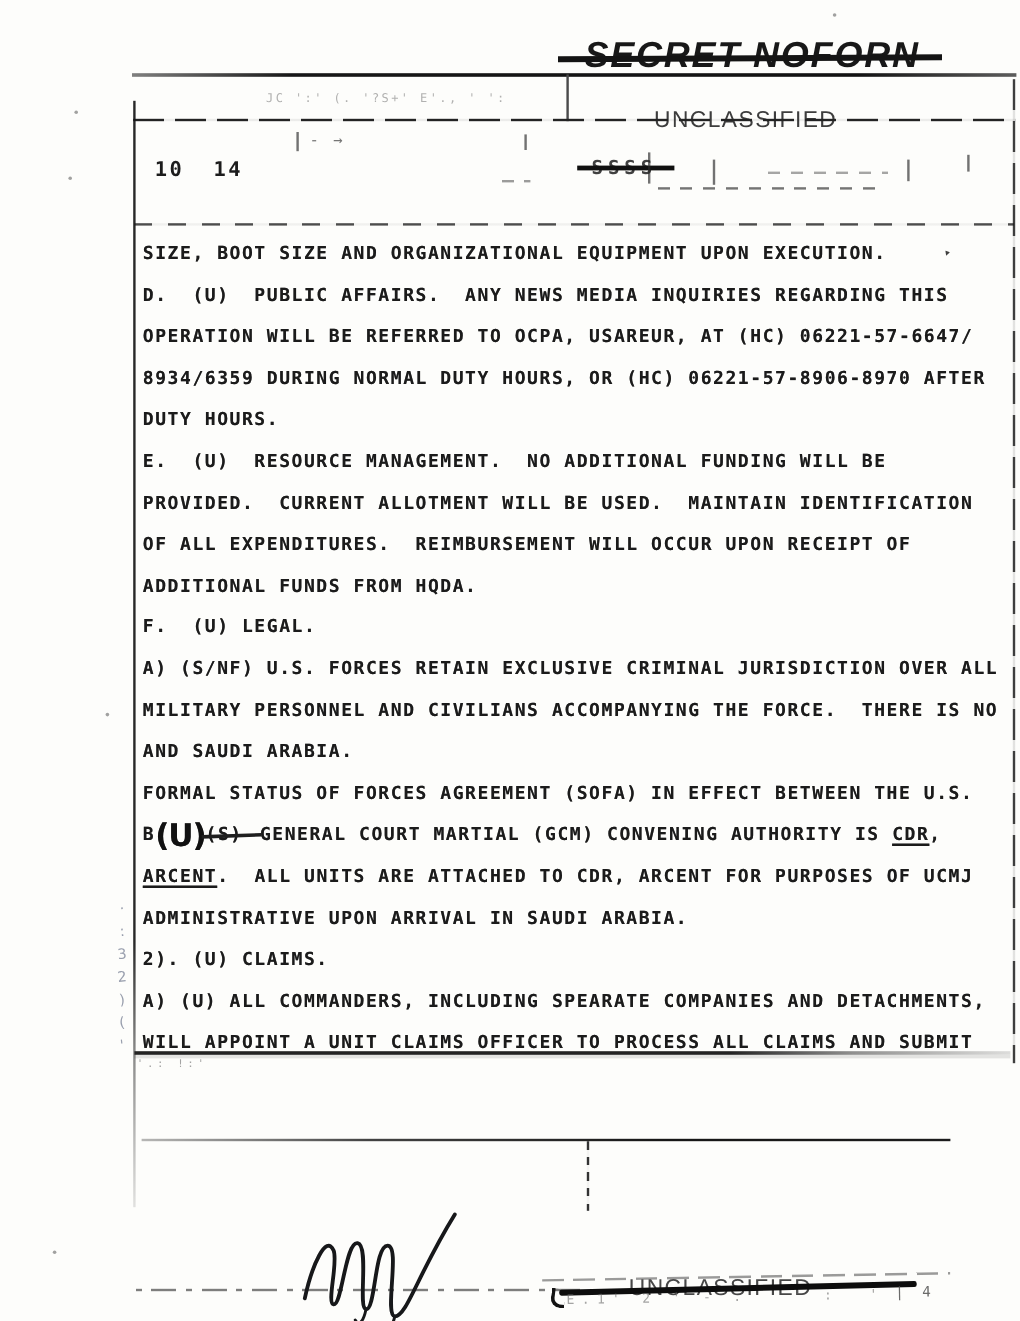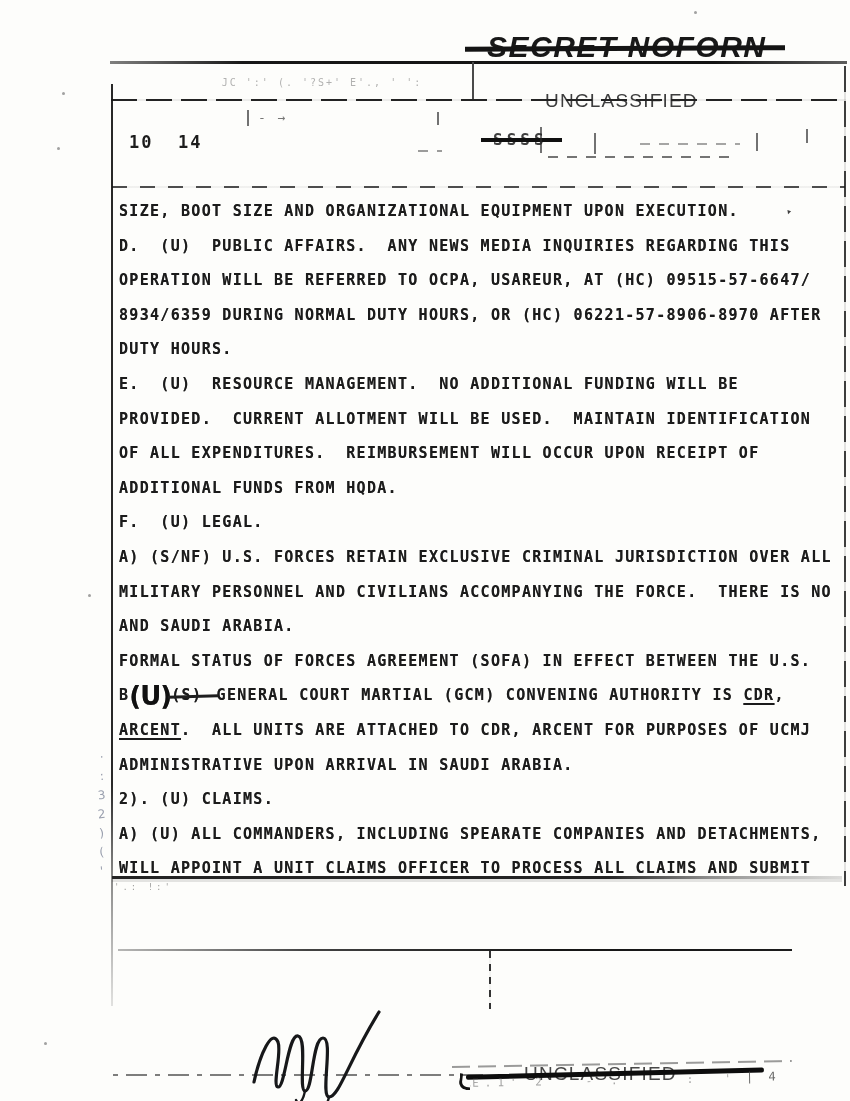--- a/index.html
+++ b/index.html
@@ -134,21 +134,21 @@
   <div class="mini-dash" style="left:640px;top:143px;width:100px;opacity:.45;"></div>
   <div class="mini-dash" style="left:418px;top:150px;width:24px;opacity:.5;"></div>
 
   <div class="hline" id="rule-above-body"></div>
   <div class="vline" id="border-left"></div>
   <div class="vline" id="border-right"></div>
 
   <div class="body-lines">
       <div class="doc-line"><span>SIZE, BOOT SIZE AND ORGANIZATIONAL EQUIPMENT UPON EXECUTION.</span></div>
       <div class="doc-line"><span>D.  (U)  PUBLIC AFFAIRS.  ANY NEWS MEDIA INQUIRIES REGARDING THIS</span></div>
-      <div class="doc-line"><span>OPERATION WILL BE REFERRED TO OCPA, USAREUR, AT (HC) 09515-57-6647/</span></div>
+      <div class="doc-line"><span>OPERATION WILL BE REFERRED TO OCPA, USAREUR, AT (HC) 06221-57-6647/</span></div>
       <div class="doc-line"><span>8934/6359 DURING NORMAL DUTY HOURS, OR (HC) 06221-57-8906-8970 AFTER</span></div>
       <div class="doc-line"><span>DUTY HOURS.</span></div>
       <div class="doc-line"><span>E.  (U)  RESOURCE MANAGEMENT.  NO ADDITIONAL FUNDING WILL BE</span></div>
       <div class="doc-line"><span>PROVIDED.  CURRENT ALLOTMENT WILL BE USED.  MAINTAIN IDENTIFICATION</span></div>
       <div class="doc-line"><span>OF ALL EXPENDITURES.  REIMBURSEMENT WILL OCCUR UPON RECEIPT OF</span></div>
       <div class="doc-line"><span>ADDITIONAL FUNDS FROM HQDA.</span></div>
       <div class="doc-line"><span>F.  (U) LEGAL.</span></div>
       <div class="doc-line"><span>A) (S/NF) U.S. FORCES RETAIN EXCLUSIVE CRIMINAL JURISDICTION OVER ALL</span></div>
       <div class="doc-line"><span>MILITARY PERSONNEL AND CIVILIANS ACCOMPANYING THE FORCE.  THERE IS NO</span></div>
       <div class="doc-line"><span>AND SAUDI ARABIA.</span></div>

